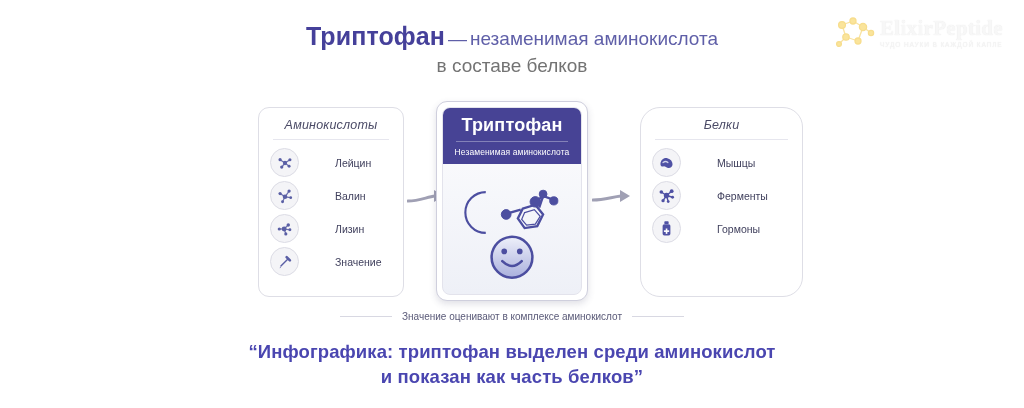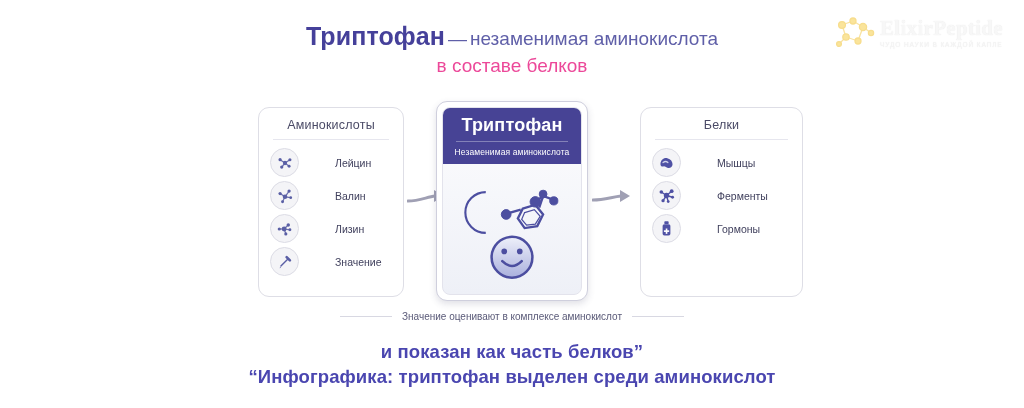--- a/index.html
+++ b/index.html
@@ -74,50 +74,51 @@
     font-size: 19px;
     color: #5f5fa8;
     padding: 0 3px;
   }
   .title-rest {
     font-size: 19px;
     color: #5f5fa8;
   }
   .title-line-2 {
     font-size: 19px;
-    color: #ec4899;
+    color: #737373;
     line-height: 1.5;
   }
 
   
   .panels {
     position: absolute;
     top: 107px;
     left: 258px;
     width: 545px;
     height: 196px;
   }
   .panel {
     position: absolute;
     top: 0;
     box-sizing: border-box;
     background: #ffffff;
     border: 1px solid #dedee6;
     border-radius: 11px;
   }
   .panel-left  { left: 0;    width: 146px; height: 190px; }
-  .panel-right { left: 382px; width: 163px; height: 190px; }
+  .panel-right { left: 382px; width: 163px; height: 190px; border-radius: 20px; }
 
   .panel-title {
     text-align: center;
     font-size: 12.5px;
     color: #4a4a66;
     padding-top: 10px;
     padding-bottom: 7px;
     letter-spacing: .2px;
+    font-style: italic;
   }
   .panel-divider {
     height: 1px;
     background: #e6e6ee;
     margin: 0 14px 6px 14px;
   }
   .panel-items { padding: 0 0 0 11px; }
 
   .item-row {
     display: flex;
@@ -472,17 +473,17 @@
 
   </div>
 
   <div class="footnote">
     <span class="fn-rule"></span>
     <span class="fn-text">Значение оценивают в комплексе аминокислот</span>
     <span class="fn-rule"></span>
   </div>
 
   <div class="caption">
+    <div>“Инфографика: триптофан выделен среди аминокислот</div>
     <div>и показан как часть белков”</div>
-    <div>“Инфографика: триптофан выделен среди аминокислот</div>
   </div>
 
 </div>
 
 </body></html>

